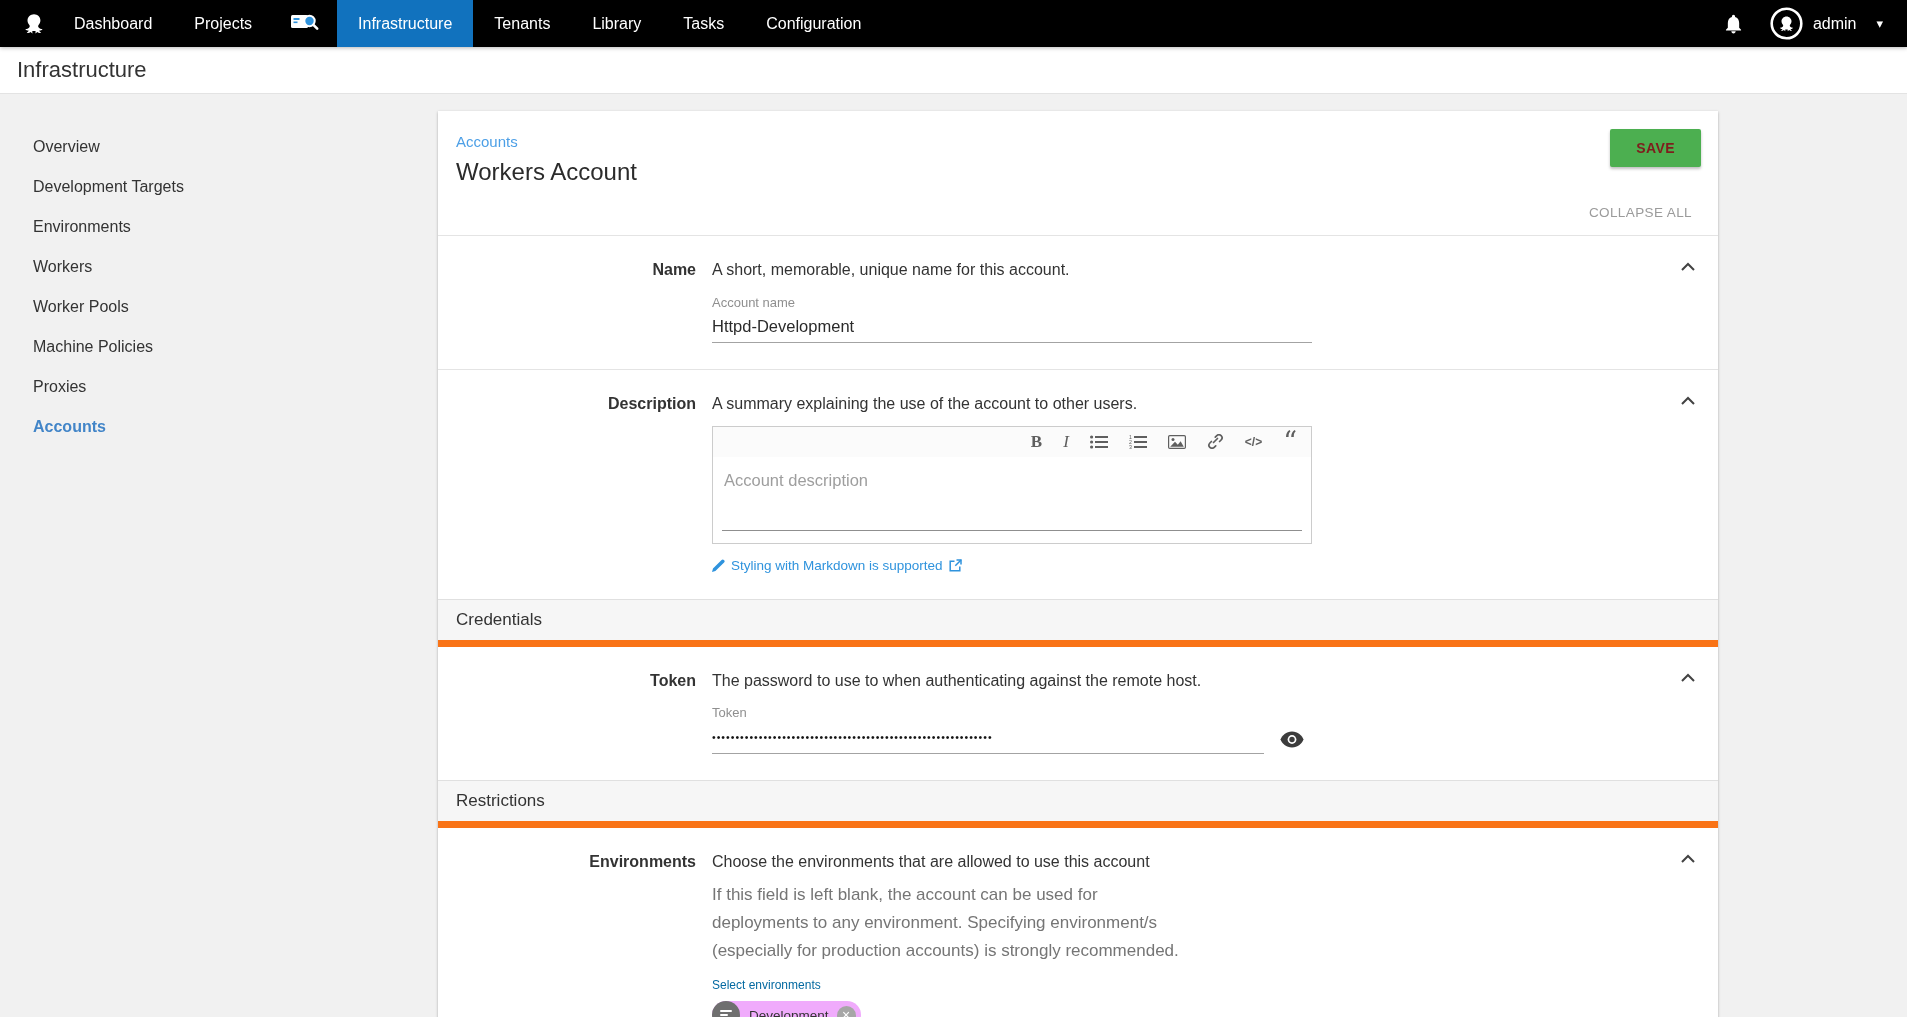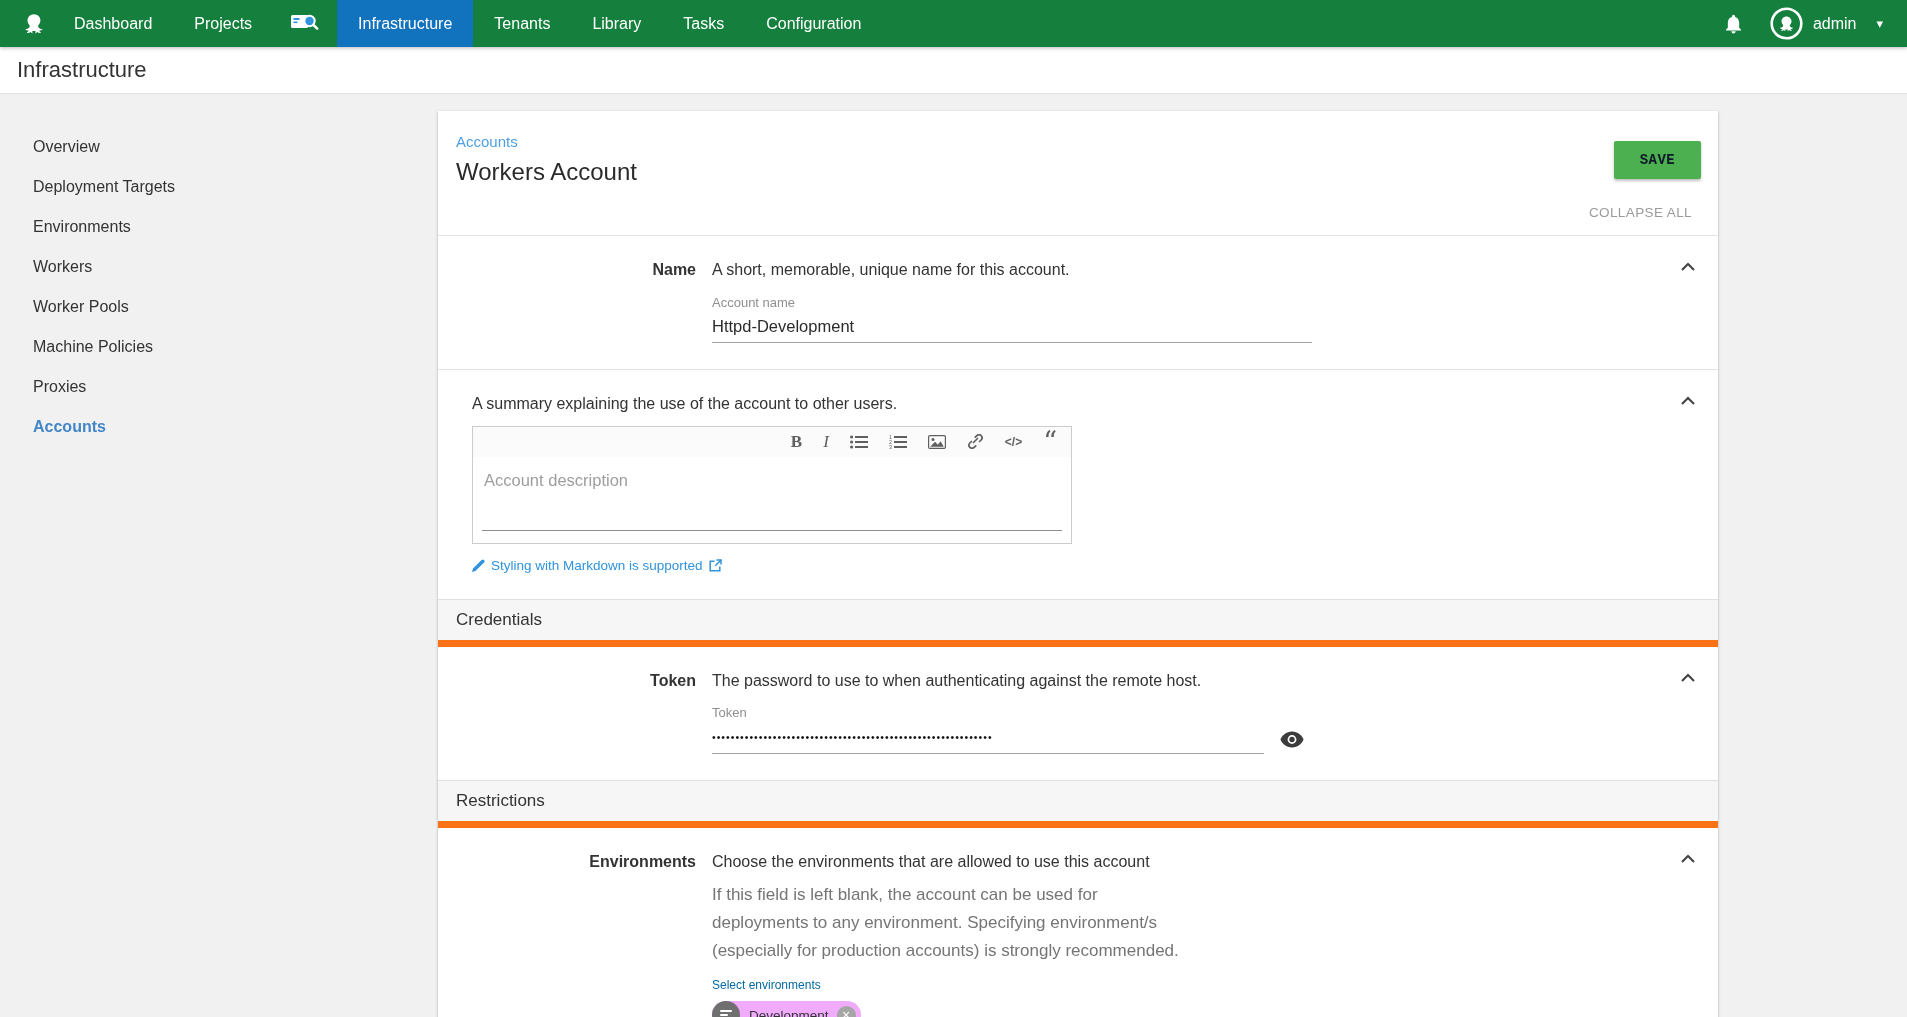--- a/index.html
+++ b/index.html
@@ -4,21 +4,21 @@
 <style>
   * { box-sizing: border-box; }
   html,body { margin:0; padding:0; }
   body {
     width:1907px; height:1017px; overflow:hidden; position:relative;
     background:#f1f1f1; color:#333;
     font-family:"Liberation Sans", sans-serif;
   }
 
   
-  .topnav { height:47px; background:#15803d; display:flex; justify-content:space-between;
+  .topnav { height:47px; background:#000000; display:flex; justify-content:space-between;
             align-items:stretch; box-shadow:0 1px 4px rgba(0,0,0,.28); position:relative; z-index:10; }
   .nav-left { display:flex; align-items:stretch; }
   .octopus-logo { display:flex; align-items:center; padding:0 6px 0 21px; }
   .nav-item { display:flex; align-items:center; padding:0 21px; color:#fff; font-size:16px;
               text-decoration:none; cursor:pointer; white-space:nowrap; }
   .nav-item.active { background:#1172be; }
   .nav-search { padding:0 17px; }
   .nav-right { display:flex; align-items:center; padding-right:24px; }
   .bell { margin-right:28px; display:flex; cursor:pointer; }
   .avatar { margin-right:10px; display:flex; cursor:pointer; }
@@ -36,22 +36,22 @@
                color:#333; text-decoration:none; cursor:pointer; }
   .side-item.active { color:#4285c8; font-weight:bold; }
 
   
   .card { position:absolute; left:438px; top:111px; width:1280px; background:#fff;
           box-shadow:0 1px 3px rgba(0,0,0,.18), 0 1px 2px rgba(0,0,0,.12); }
 
   .card-header { position:relative; padding:22px 18px 4px; }
   .breadcrumb { color:#4c9fe6; font-size:15px; cursor:pointer; }
   .card-title { font-size:24px; font-weight:400; margin:7px 0 0; color:#2b2b2b; }
-  .save-btn { position:absolute; top:30px; right:17px; background:#4caf50; color:#0f172a; border:none;
-              font-family:Liberation Mono, monospace; font-size:14px; font-weight:bold; letter-spacing:.4px;
+  .save-btn { position:absolute; top:18px; right:17px; background:#4caf50; color:#7f1d1d; border:none;
+              font-family:Liberation Sans, sans-serif; font-size:14px; font-weight:bold; letter-spacing:.4px;
               padding:11px 26px; border-radius:2px; cursor:pointer;
               box-shadow:0 2px 3px rgba(0,0,0,.25); }
 
   .collapse-row { text-align:right; padding:13px 26px 14px; border-bottom:1px solid #e4e4e4; }
   .collapse-all { color:#9b9b9b; font-size:13.5px; letter-spacing:.4px; cursor:pointer; }
 
   .form-section { position:relative; display:flex; padding:24px 18px 26px; }
   .form-section.bordered { border-bottom:1px solid #e4e4e4; }
   .sec-label { width:240px; flex:none; text-align:right; font-size:16px; font-weight:bold;
                color:#333; line-height:1.3; }
@@ -145,21 +145,21 @@
     <span class="caret">▾</span>
   </div>
 </nav>
 
 <div class="titlebar">
   <h1>Infrastructure</h1>
 </div>
 
 <aside class="sidebar">
   <a class="side-item">Overview</a>
-  <a class="side-item">Deployment Targets</a>
+  <a class="side-item">Development Targets</a>
   <a class="side-item">Environments</a>
   <a class="side-item">Workers</a>
   <a class="side-item">Worker Pools</a>
   <a class="side-item">Machine Policies</a>
   <a class="side-item">Proxies</a>
   <a class="side-item active">Accounts</a>
 </aside>
 
 <main class="card">
 
@@ -183,20 +183,21 @@
       </div>
     </div>
     <span class="collapse-chevron">
       <svg width="16" height="9" viewBox="0 0 16 9">
           <path d="M2 8 L8 2 L14 8" fill="none" stroke="#424242" stroke-width="2"></path>
         </svg>
     </span>
   </section>
 
   <section class="form-section">
+    <div class="sec-label">Description</div>
     <div class="sec-body">
       <div class="sec-help">A summary explaining the use of the account to other users.</div>
 
       <div class="editor">
         <div class="editor-toolbar">
           <span class="tb tb-bold">B</span>
           <span class="tb tb-italic">I</span>
           <span class="tb">
             <svg width="18" height="14" viewBox="0 0 18 14" fill="#5f5f5f">
                 <circle cx="1.6" cy="2" r="1.6"></circle>

